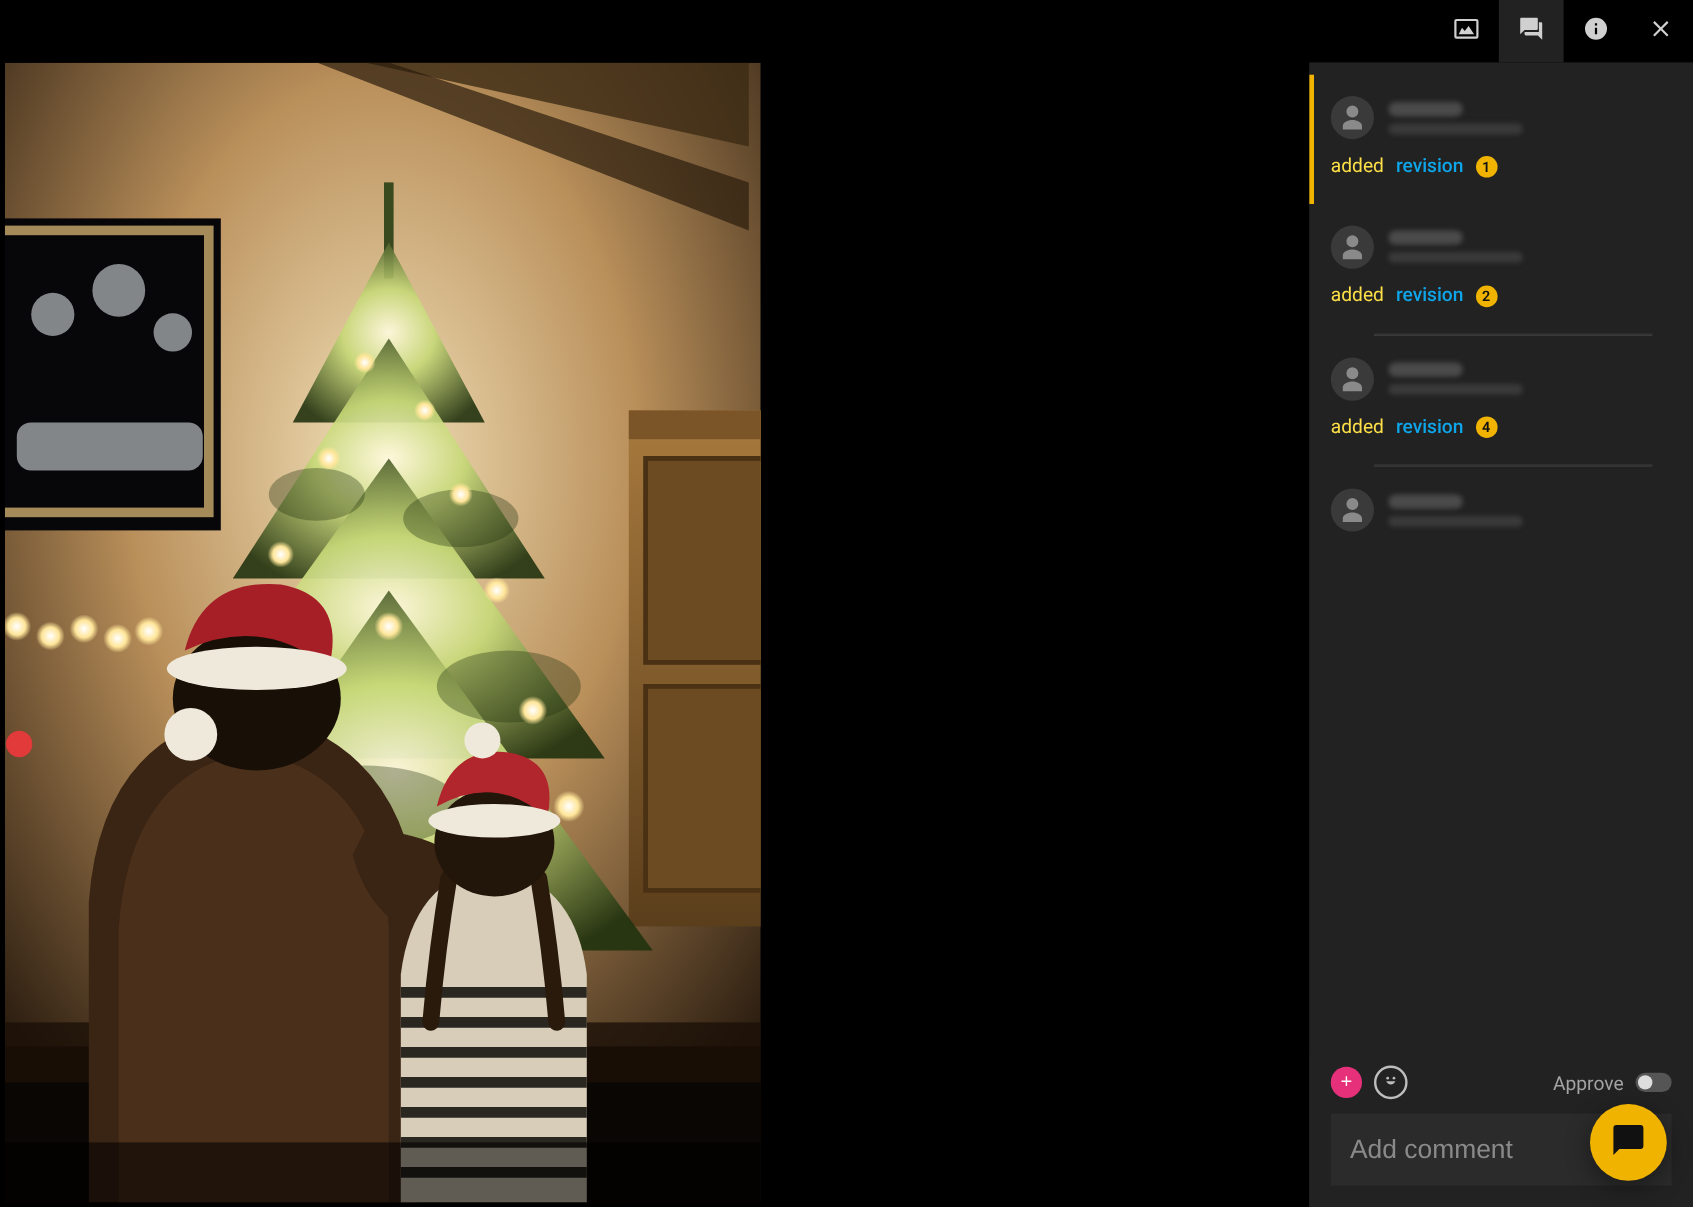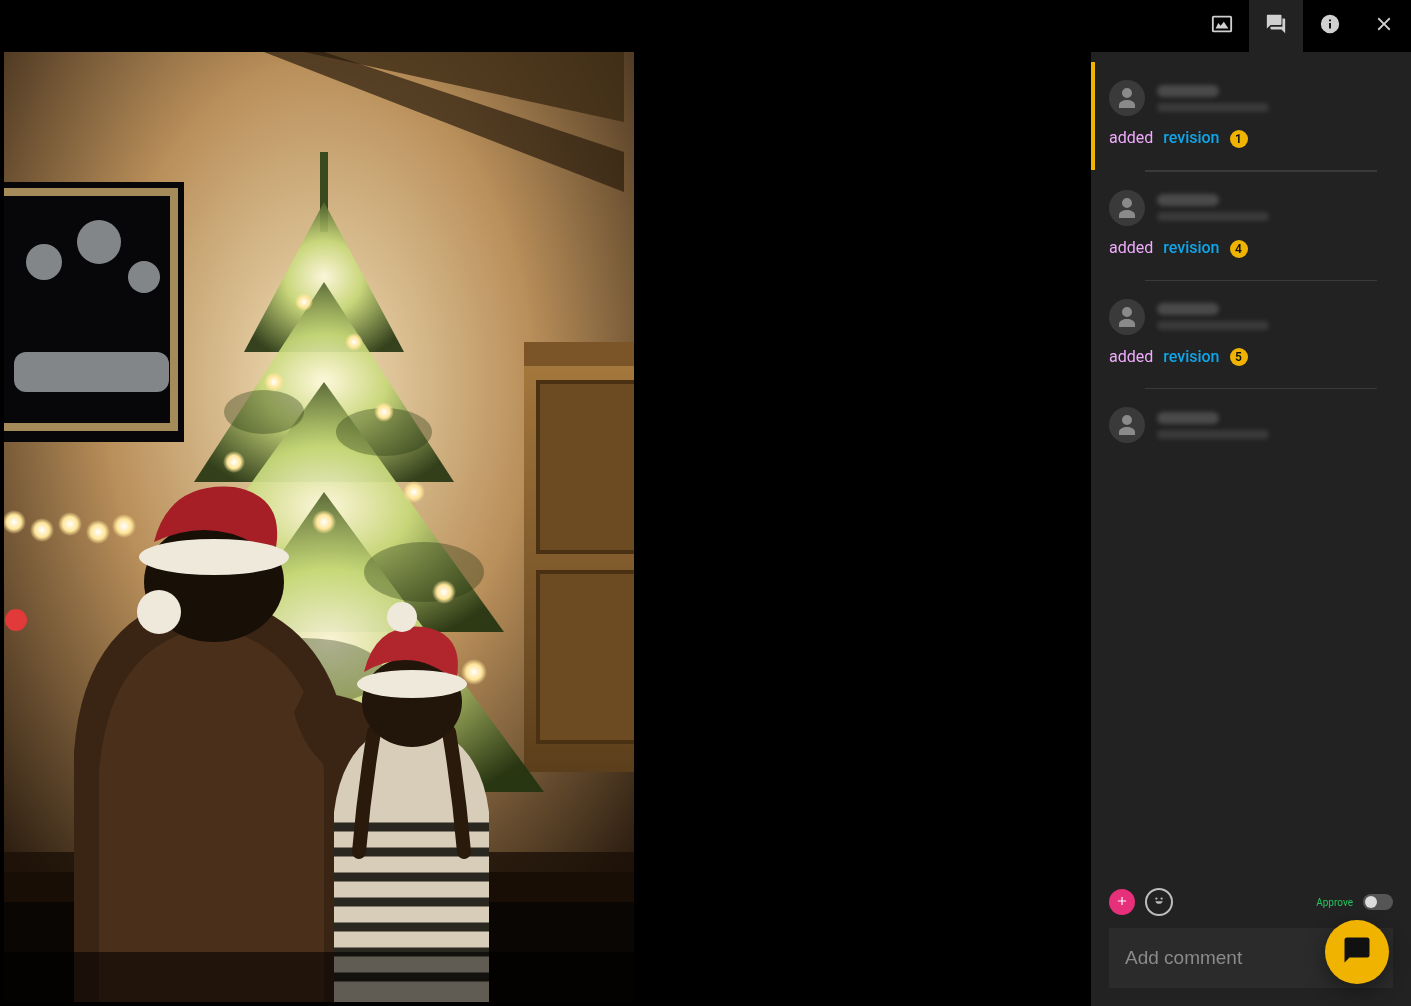--- a/index.html
+++ b/index.html
@@ -23,37 +23,37 @@
   .activity { position: absolute; top: 10px; bottom: 100px; left: 0; right: 0; overflow: hidden; }
   .entry { position: relative; padding: 18px 18px 22px 18px; }
   .entry.selected::before { content: ""; position: absolute; left: 0; top: 0; bottom: 0; width: 4px; background: #f0b400; }
   .entry-header { display: flex; align-items: center; gap: 12px; margin-bottom: 12px; }
   .avatar { width: 36px; height: 36px; border-radius: 50%; background: #3a3a3a; display: flex; align-items: center; justify-content: center; }
   .avatar svg { width: 24px; height: 24px; fill: #8a8a8a; }
   .user-meta { display: flex; flex-direction: column; gap: 6px; }
   .user-name { width: 62px; height: 12px; border-radius: 6px; background: #4a4a4a; filter: blur(2px); }
   .user-time { width: 112px; height: 9px; border-radius: 5px; background: #3a3a3a; filter: blur(2px); }
   .entry-action { font-size: 16px; }
-  .entry-action .added { color: #f0abfc; margin-right: 6px; }
+  .entry-action .added { color: #fde047; margin-right: 6px; }
   .entry-action .revision { color: #0ea5e9; font-weight: 500; margin-right: 6px; }
   .badge { display: inline-flex; width: 18px; height: 18px; border-radius: 9px; background: #f0b400; color: #111; font-size: 12px; font-weight: 600; align-items: center; justify-content: center; vertical-align: middle; }
   .divider { height: 1px; background: #3a3a3a; margin: 0 34px 0 54px; }
 
   .footer { position: absolute; left: 0; right: 0; bottom: 0; padding: 10px 18px 18px 18px; background: #222; }
   .footer-row1 { display: flex; align-items: center; justify-content: space-between; margin-bottom: 12px; }
   .footer-left { display: flex; align-items: center; gap: 10px; }
   .addbtn { width: 26px; height: 26px; border-radius: 50%; background: #e6317a; display: flex; align-items: center; justify-content: center; color: #fff; cursor: pointer; }
   .addbtn svg { width: 14px; height: 14px; fill: #fff; }
   .emojibtn { width: 28px; height: 28px; border-radius: 50%; border: 2px solid #bdbdbd; display: flex; align-items: center; justify-content: center; cursor: pointer; }
   .emojibtn svg { width: 18px; height: 18px; fill: #bdbdbd; }
   .approve-wrap { display: flex; align-items: center; gap: 10px; }
-  .approve-label { color: #22c55e; font-size: 10px; }
+  .approve-label { color: #a3a3a3; font-size: 16px; }
   .toggle { width: 30px; height: 16px; border-radius: 8px; background: #555; position: relative; cursor: pointer; }
   .toggle::after { content: ""; position: absolute; left: 2px; top: 2px; width: 12px; height: 12px; border-radius: 50%; background: #ddd; }
-  .comment-input { width: 100%; height: 60px; background: #2b2b2b; border: none; outline: none; color: #ccc; font-size: 19px; padding: 14px 16px; }
+  .comment-input { width: 100%; height: 60px; background: #2b2b2b; border: none; outline: none; color: #ccc; font-size: 22px; padding: 14px 16px; }
   .comment-input::placeholder { color: #8a8a8a; }
 
   .chat-bubble { position: absolute; right: 22px; bottom: 22px; width: 64px; height: 64px; border-radius: 50%; background: #f0b400; display: flex; align-items: center; justify-content: center; box-shadow: 0 6px 20px rgba(0,0,0,0.4); cursor: pointer; z-index: 50; }
   .chat-bubble svg { width: 30px; height: 30px; fill: #111; }
 </style>
 </head>
 <body>
 
 <div class="app">
 
@@ -239,62 +239,62 @@
               <div class="user-time"></div>
             </div>
           </div>
           <div class="entry-action">
             <span class="added">added</span>
             <span class="revision">revision</span>
             <span class="badge">1</span>
           </div>
         </div>
 
-        <div class="divider"></div>
-
-        <div class="divider"></div>
-
         <div class="entry">
           <div class="entry-header">
             <div class="avatar">
               <svg viewBox="0 0 24 24">
                   <path d="M12 12a5 5 0 1 0 0-10 5 5 0 0 0 0 10zm0 2c-4 0-8 2-8 5v3h16v-3c0-3-4-5-8-5z"></path>
                 </svg>
             </div>
             <div class="user-meta">
               <div class="user-name"></div>
               <div class="user-time"></div>
             </div>
           </div>
           <div class="entry-action">
             <span class="added">added</span>
             <span class="revision">revision</span>
-            <span class="badge">4</span>
-          </div>
-        </div>
+            <span class="badge">2</span>
+          </div>
+        </div>
+        <div class="divider"></div>
+
         <div class="divider"></div>
 
         <div class="entry">
           <div class="entry-header">
             <div class="avatar">
               <svg viewBox="0 0 24 24">
                   <path d="M12 12a5 5 0 1 0 0-10 5 5 0 0 0 0 10zm0 2c-4 0-8 2-8 5v3h16v-3c0-3-4-5-8-5z"></path>
                 </svg>
             </div>
             <div class="user-meta">
               <div class="user-name"></div>
               <div class="user-time"></div>
             </div>
           </div>
           <div class="entry-action">
             <span class="added">added</span>
             <span class="revision">revision</span>
-            <span class="badge">5</span>
-          </div>
-        </div>
+            <span class="badge">4</span>
+          </div>
+        </div>
+        <div class="divider"></div>
+
         <div class="divider"></div>
 
         <div class="entry">
           <div class="entry-header">
             <div class="avatar">
               <svg viewBox="0 0 24 24">
                   <path d="M12 12a5 5 0 1 0 0-10 5 5 0 0 0 0 10zm0 2c-4 0-8 2-8 5v3h16v-3c0-3-4-5-8-5z"></path>
                 </svg>
             </div>
             <div class="user-meta">

